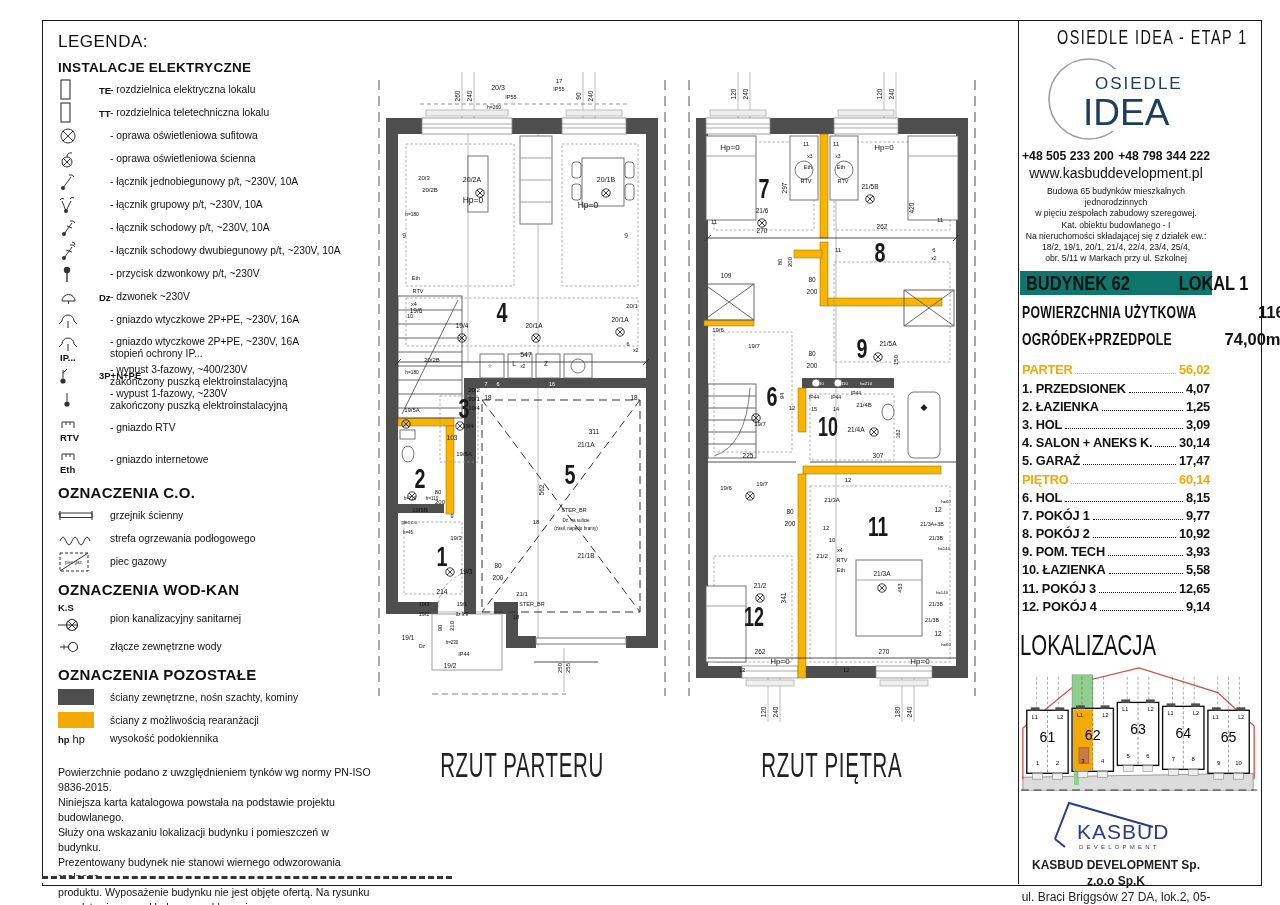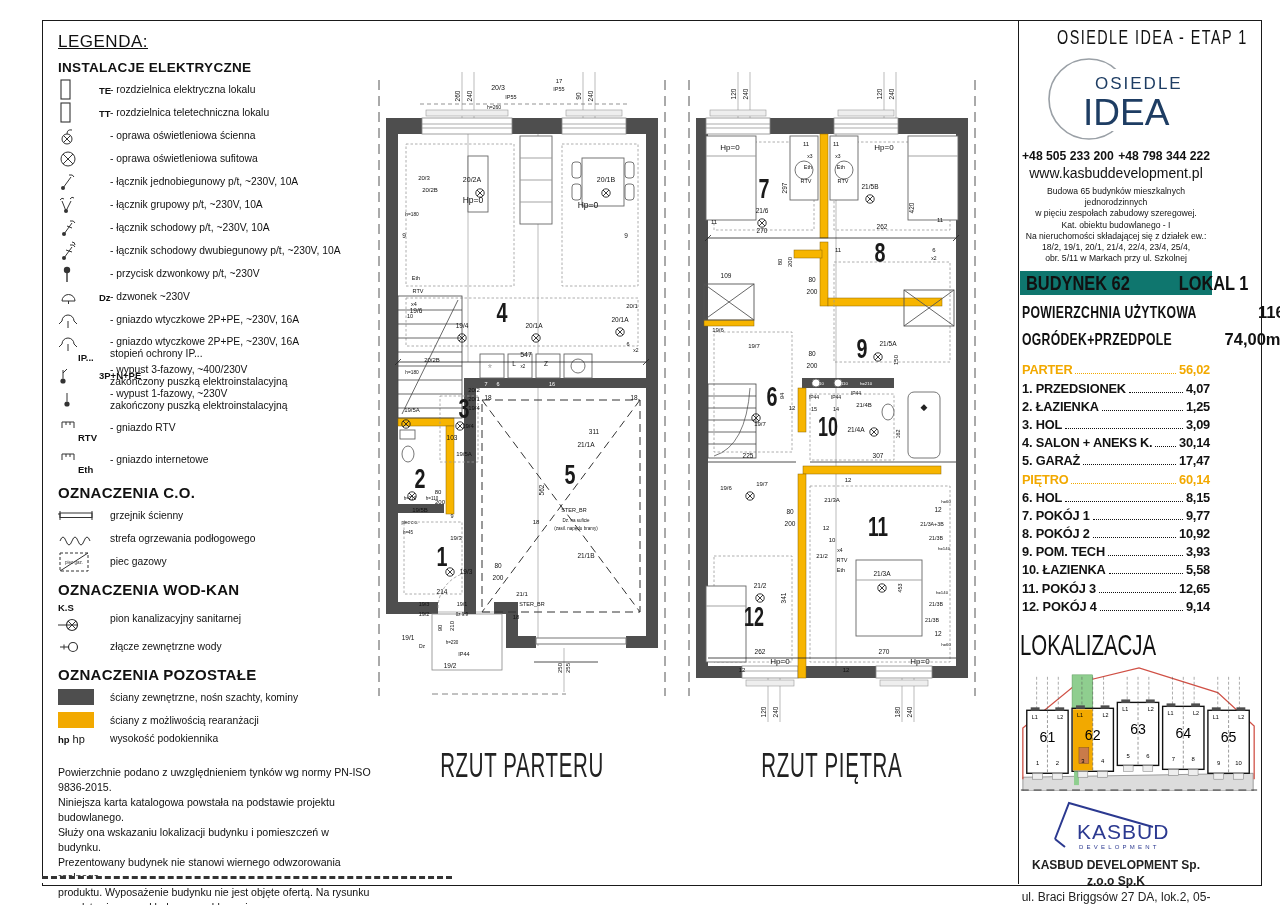--- a/index.html
+++ b/index.html
@@ -2,27 +2,27 @@
 <html><head>
 <meta charset="utf-8">
 <style>
   html,body{margin:0;padding:0;background:#fff;}
   body{width:1280px;height:905px;position:relative;font-family:"Liberation Sans",sans-serif;color:#111;overflow:hidden;}
   .sheet{position:absolute;left:42px;top:20px;width:1218px;height:864px;border:1.6px solid #1a1a1a;}
   .cutline{position:absolute;left:42px;top:876px;width:410px;border-top:3px dashed #333;background:#fff;height:4px;}
   .vdiv{position:absolute;left:1018px;top:20px;width:0;height:864px;border-left:1.6px solid #1a1a1a;}
   
   .legend{position:absolute;left:58px;top:32px;width:316px;}
-  .leg-title{font-size:17px;letter-spacing:.5px;text-decoration:underline;margin-bottom:8px;}
+  .leg-title{font-size:17px;letter-spacing:.5px;margin-bottom:8px;}
   .leg-h{font-size:13.5px;font-weight:bold;letter-spacing:.3px;margin:7px 0 4px 0;}
   .leg-row{display:flex;align-items:center;margin:1px 0;}
   .leg-ic{width:52px;min-width:52px;display:flex;flex-direction:column;align-items:flex-start;}
   .leg-ic .icwrap{display:flex;align-items:center;gap:3px;}
   .leg-sym{font-size:9.5px;font-weight:bold;}
-  .leg-sym.u{margin-top:-2px;margin-left:20px;}
+  .leg-sym.u{margin-top:-2px;margin-left:2px;}
   .leg-lab{font-size:10.3px;line-height:1.12;}
   .leg-foot{margin-top:20px;font-size:10.6px;line-height:1.42;}
   
   .plan{position:absolute;top:66px;}
   .caption{position:absolute;top:748px;width:292px;text-align:center;font-size:31px;color:#222;font-weight:500;}
   .caption span{display:inline-block;transform:scale(.66,1.12);white-space:nowrap;letter-spacing:1px;}
   svg text{font-family:"Liberation Sans",sans-serif;}
   
   .panel{position:absolute;left:1020px;top:22px;width:192px;height:860px;display:flex;flex-direction:column;}
   .p-title{text-align:center;font-size:20px;font-weight:500;margin-top:4px;white-space:nowrap;}
@@ -80,40 +80,40 @@
             </svg>
             <span class="leg-sym">TT</span>
           </div>
         </div>
         <div class="leg-lab">- rozdzielnica teletechniczna lokalu</div>
       </div>
       <div class="leg-row">
         <div class="leg-ic">
           <div class="icwrap">
             <svg width="38" height="22" viewBox="0 0 38 22">
+              <circle cx="10" cy="11" r="7" fill="none" stroke="#333"></circle>
+              <line x1="5" y1="6" x2="15" y2="16" stroke="#333"></line>
+              <line x1="15" y1="6" x2="5" y2="16" stroke="#333"></line>
+            </svg>
+          </div>
+        </div>
+        <div class="leg-lab">- oprawa oświetleniowa sufitowa</div>
+      </div>
+      <div class="leg-row">
+        <div class="leg-ic">
+          <div class="icwrap">
+            <svg width="38" height="22" viewBox="0 0 38 22">
               <circle cx="9" cy="14" r="5" fill="none" stroke="#333"></circle>
               <line x1="5.5" y1="10.5" x2="12.5" y2="17.5" stroke="#333"></line>
               <line x1="12.5" y1="10.5" x2="5.5" y2="17.5" stroke="#333"></line>
               <path d="M9,9 q0,-5 5,-4" fill="none" stroke="#333"></path>
             </svg>
           </div>
         </div>
         <div class="leg-lab">- oprawa oświetleniowa ścienna</div>
-      </div>
-      <div class="leg-row">
-        <div class="leg-ic">
-          <div class="icwrap">
-            <svg width="38" height="22" viewBox="0 0 38 22">
-              <circle cx="10" cy="11" r="7" fill="none" stroke="#333"></circle>
-              <line x1="5" y1="6" x2="15" y2="16" stroke="#333"></line>
-              <line x1="15" y1="6" x2="5" y2="16" stroke="#333"></line>
-            </svg>
-          </div>
-        </div>
-        <div class="leg-lab">- oprawa oświetleniowa sufitowa</div>
       </div>
       <div class="leg-row">
         <div class="leg-ic">
           <div class="icwrap">
             <svg width="38" height="22" viewBox="0 0 38 22">
               <circle cx="5" cy="17" r="2" fill="#333"></circle>
               <line x1="5" y1="17" x2="13" y2="6" stroke="#333"></line>
               <path d="M11,4 q4,-1 5,2" fill="none" stroke="#333"></path>
             </svg>
           </div>

